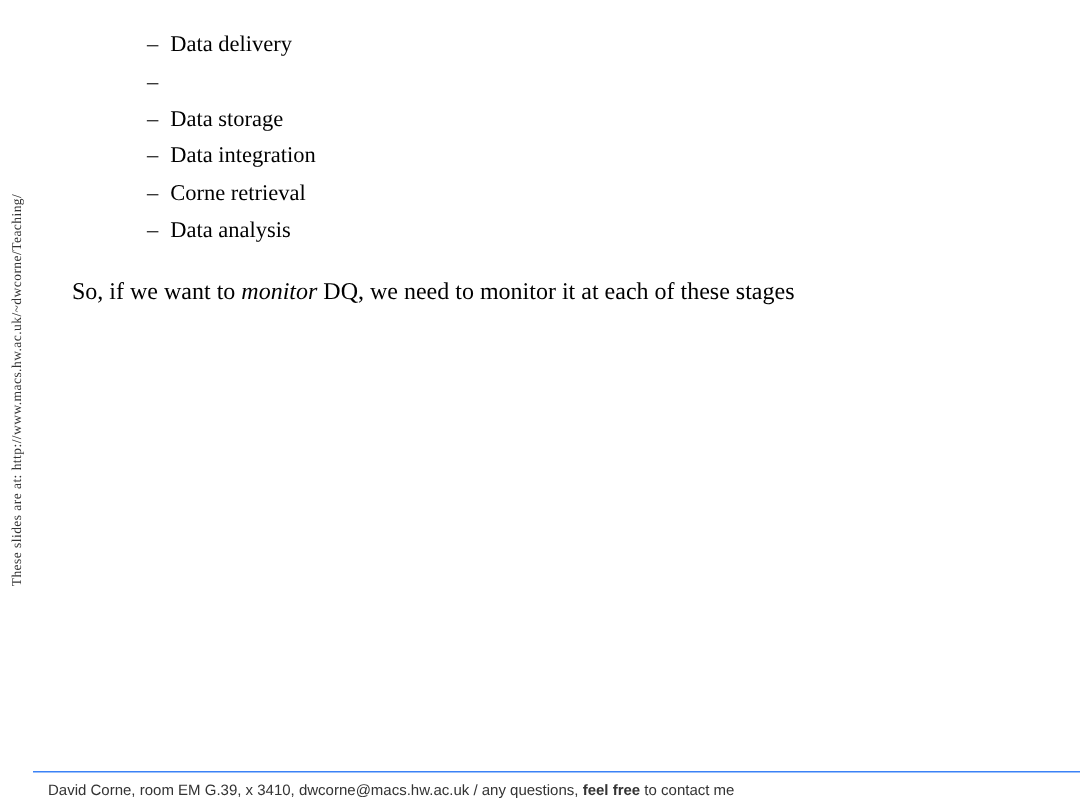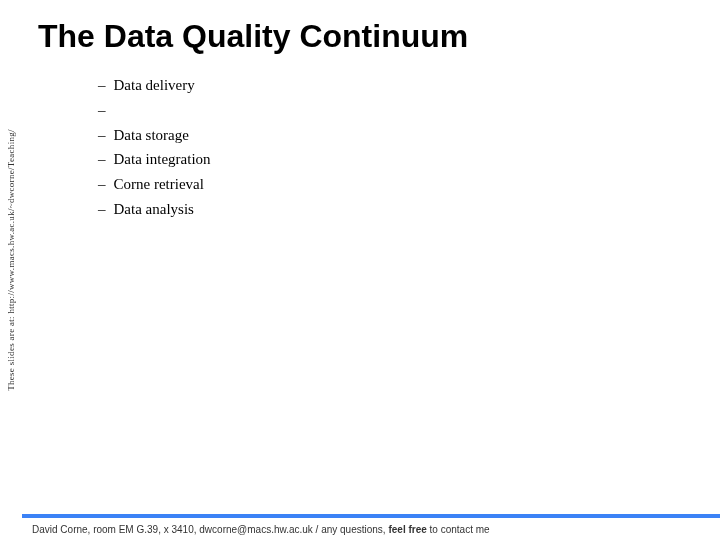--- a/index.html
+++ b/index.html
@@ -87,21 +87,21 @@
     .conclusion-text em {
       font-style: italic;
     }
 
     .footer {
       position: absolute;
       bottom: 0;
       left: 22px;
       right: 0;
       height: 26px;
-      border-top: 4px solid #3b82f6;
+      border-top: 1px solid #3b82f6;
       display: flex;
       align-items: center;
       padding: 0 10px;
       background: #ffffff;
     }
 
     .footer-text {
       font-size: 10px;
       color: #333;
       font-family: Arial, sans-serif;
@@ -113,21 +113,20 @@
   </style>
 </head>
 <body>
 
 <div class="sidebar-label">
   <span class="sidebar-text">These slides are at: http://www.macs.hw.ac.uk/~dwcorne/Teaching/</span>
 </div>
 
 <div class="main-content">
 
-  <div class="slide-title">The Data Quality Continuum</div>
 
 
   <div class="list-container">
     <div class="list-item">
       <span class="list-dash">–</span>
       <span>Data delivery</span>
     </div>
     <div class="list-item">
       <span class="list-dash">–</span>
     </div>
@@ -142,20 +141,23 @@
     <div class="list-item">
       <span class="list-dash">–</span>
       <span>Corne retrieval</span>
     </div>
     <div class="list-item">
       <span class="list-dash">–</span>
       <span>Data analysis</span>
     </div>
   </div>
 
+  <div class="conclusion-text">
+    <span>So, if we want to </span><em>monitor</em><span> DQ, we need to monitor it at each of these stages</span>
+  </div>
 
 </div>
 
 <div class="footer">
   <span class="footer-text">
     <span>David Corne, room EM G.39, x 3410, dwcorne@macs.hw.ac.uk / any questions, </span><strong>feel free</strong><span> to contact me</span>
   </span>
 </div>
 
 </body></html>

